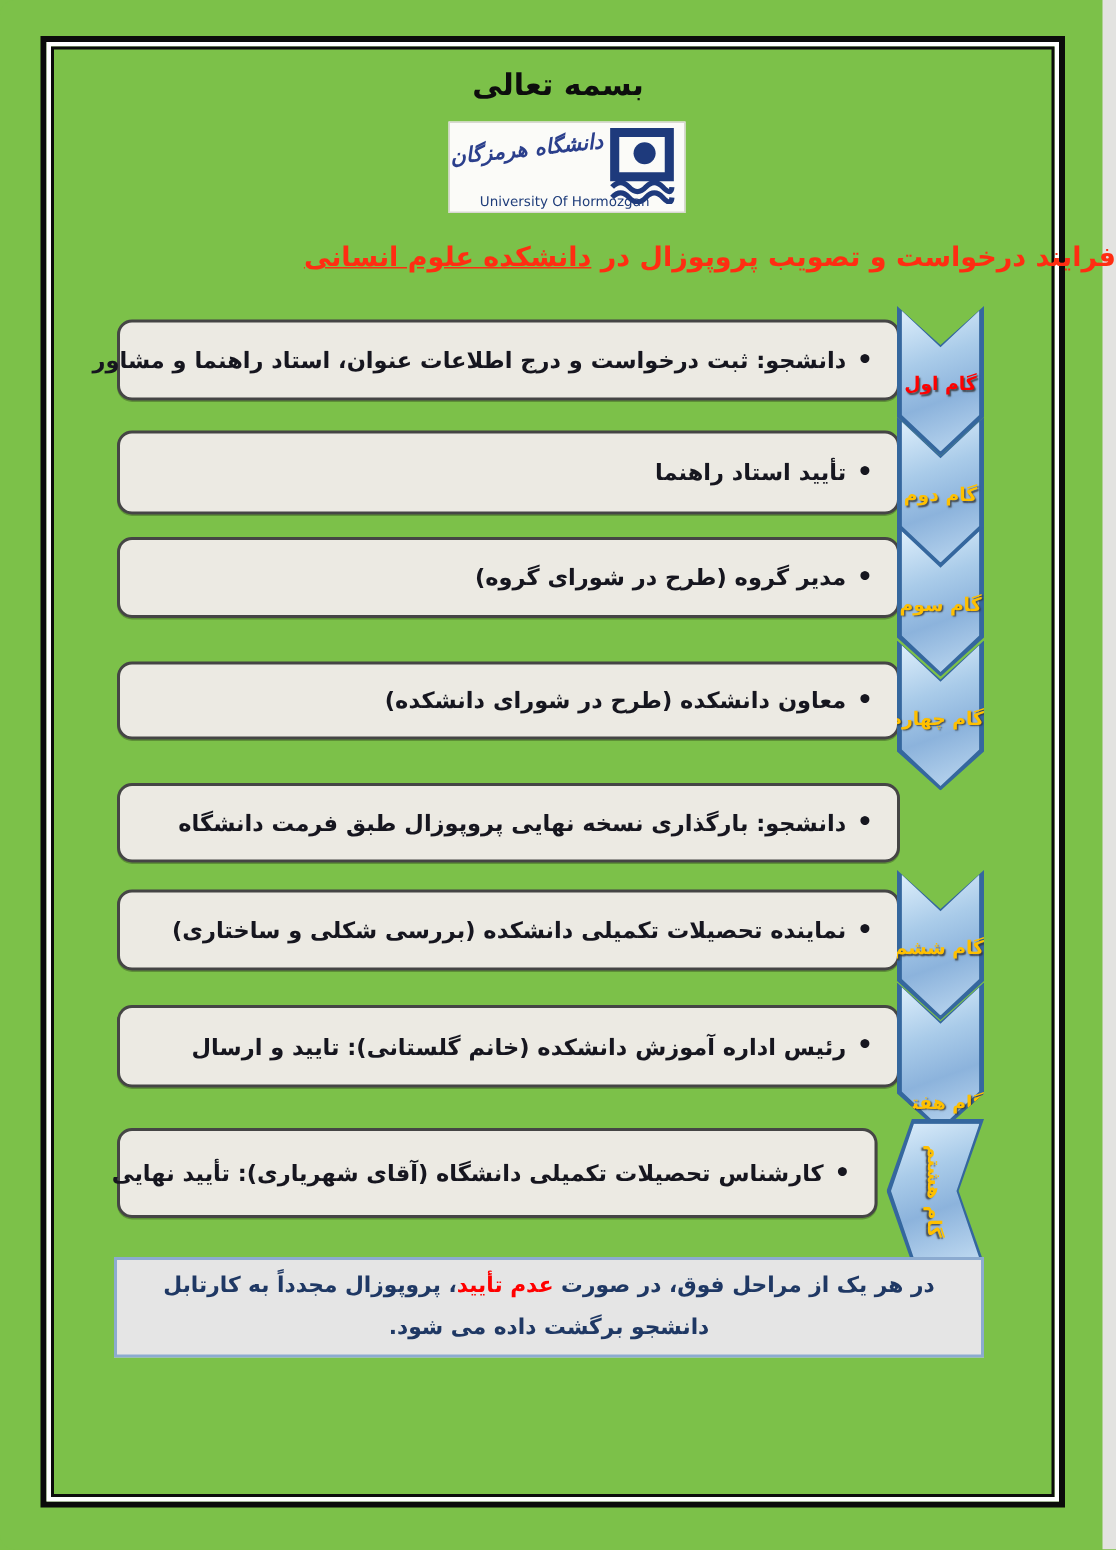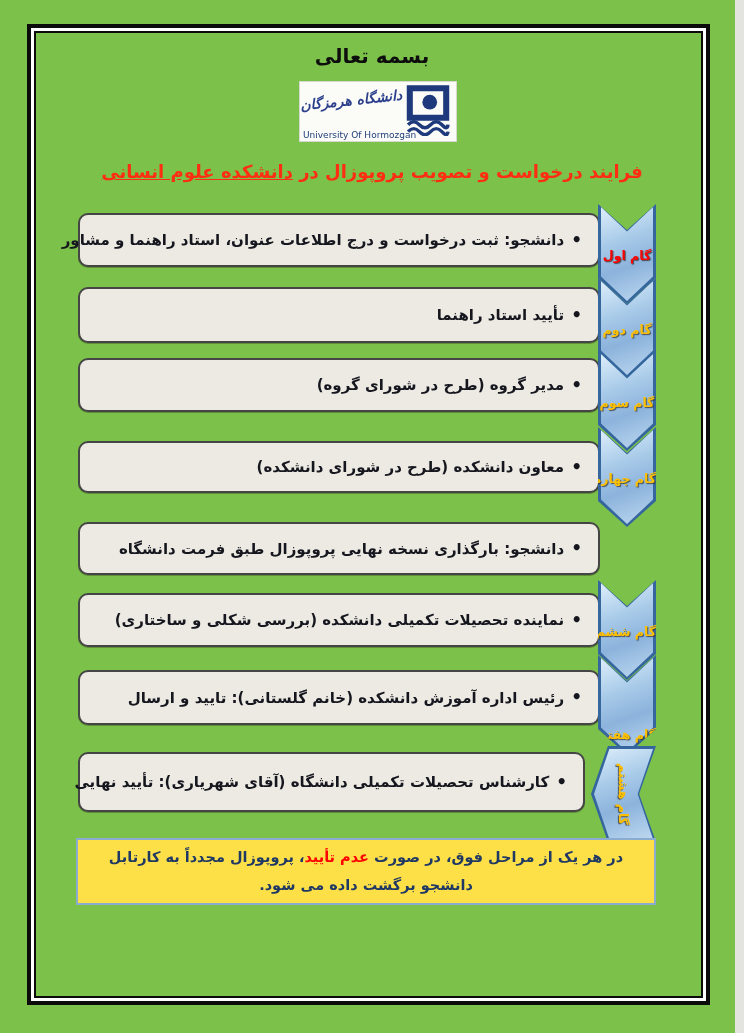--- a/index.html
+++ b/index.html
@@ -36,27 +36,27 @@
     direction: rtl; display: flex; align-items: flex-start;
   }
   .logo-emblem { flex: 0 0 52px; height: 52px; margin: 2px 2px 0 0; }
   .logo-fa {
     flex: 1; text-align: center; margin-top: 10px;
     font-size: 14px; font-weight: bold; font-style: italic;
     color: #2b3f8c; transform: rotate(-6deg); white-space: nowrap;
   }
   .logo-en {
     position: absolute; bottom: 1px; left: 3px; width: 130px;
-    font-size: 9px; color: #1f3d7a; text-align: left; letter-spacing: 0px;
+    font-size: 9px; color: #1f3d7a; text-align: right; letter-spacing: 0px;
     white-space: nowrap;
   }
 
   .title {
     position: absolute; top: 161px; left: 0; width: 100%;
-    text-align: center; direction: rtl;
+    direction: rtl;
     font-size: 18px; font-weight: bold; color: #ff2d12;
   }
   .title .u { text-decoration: underline; }
 
   
   .step-box {
     position: absolute; left: 78px; width: 522px;
     background: #eceae3; border: 2px solid #454545; border-radius: 10px;
     display: flex; align-items: center; direction: rtl;
     padding: 0 16px; gap: 7px;
@@ -92,21 +92,21 @@
     clip-path: polygon(100% 0, 26% 0, 0 50%, 26% 100%, 100% 100%, 74% 50%);
   }
   .chevron-left .chev-label {
     top: 50%; left: -13px; width: 90px;
     transform: translateY(-50%) rotate(90deg);
   }
 
   
   .note {
     position: absolute; left: 76px; top: 838px; width: 580px; height: 67px;
-    background: #fde047; border: 2px solid #8cabd0;
+    background: #e5e5e5; border: 2px solid #8cabd0;
     display: flex; align-items: center; justify-content: center;
     direction: rtl; text-align: center; padding: 4px 12px;
     font-size: 14.5px; font-weight: bold; color: #1f3864; line-height: 1.9;
   }
 </style>
 </head>
 <body>
 
 <div class="page">
 

